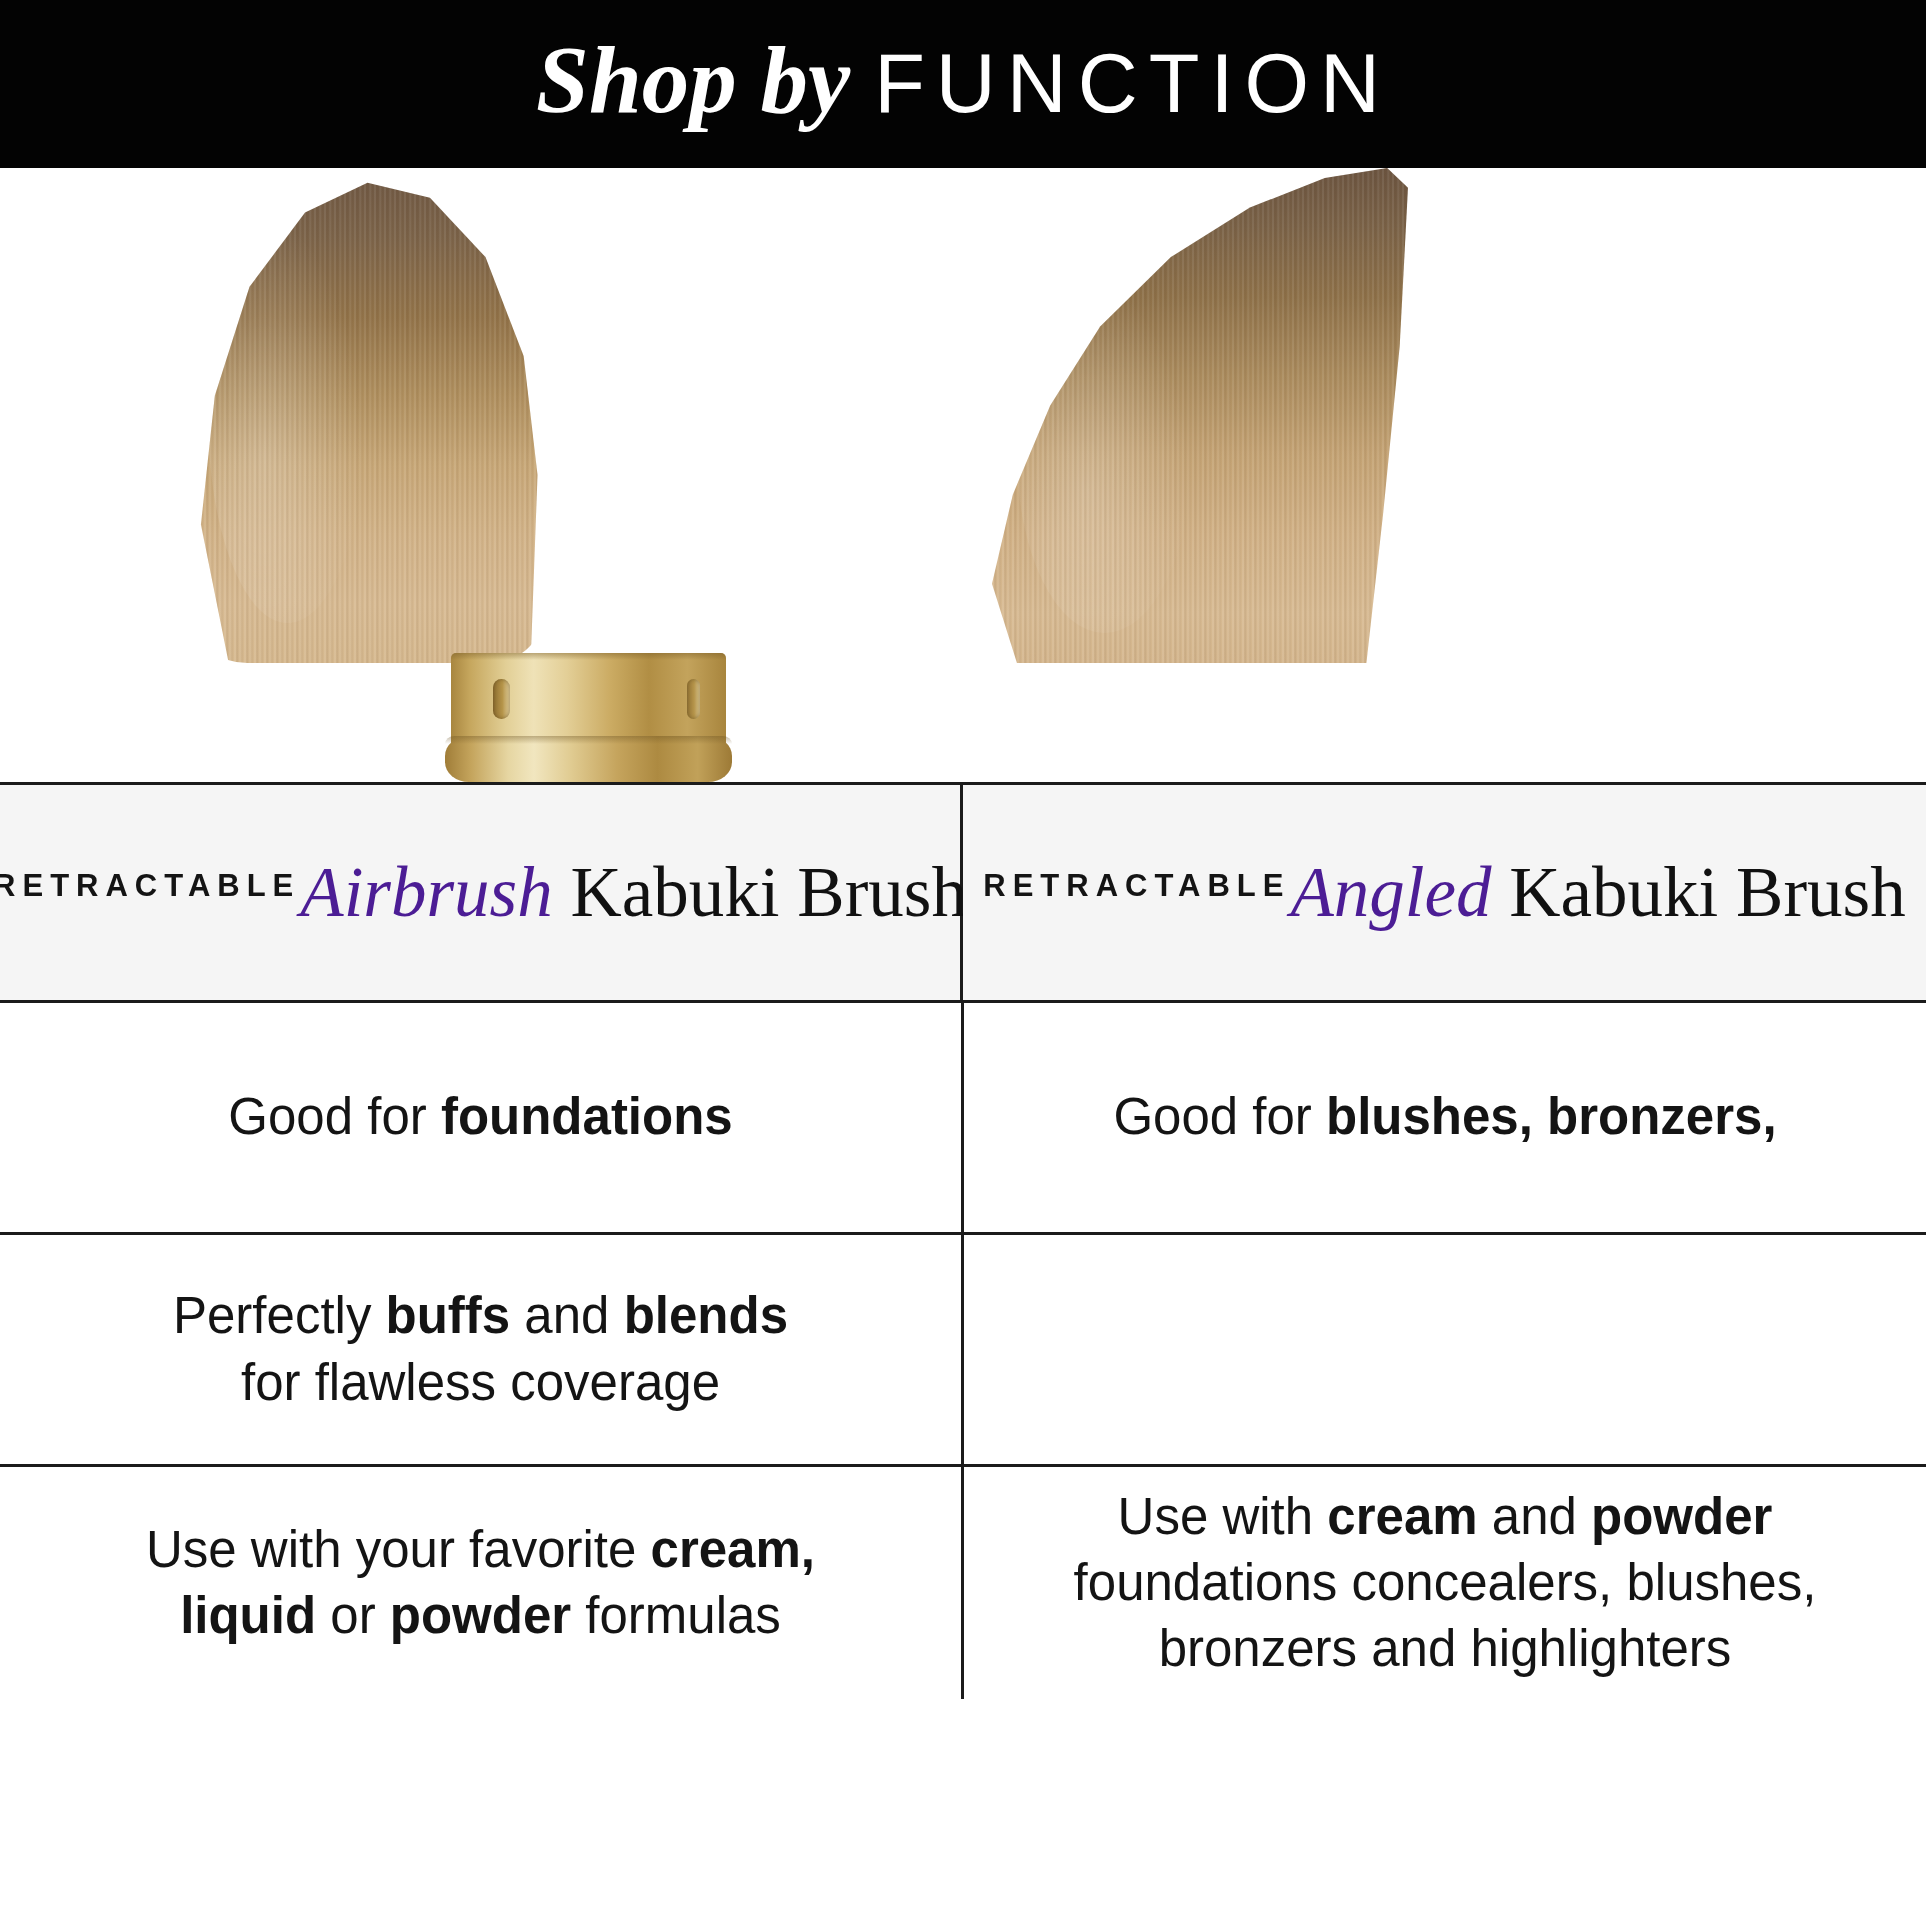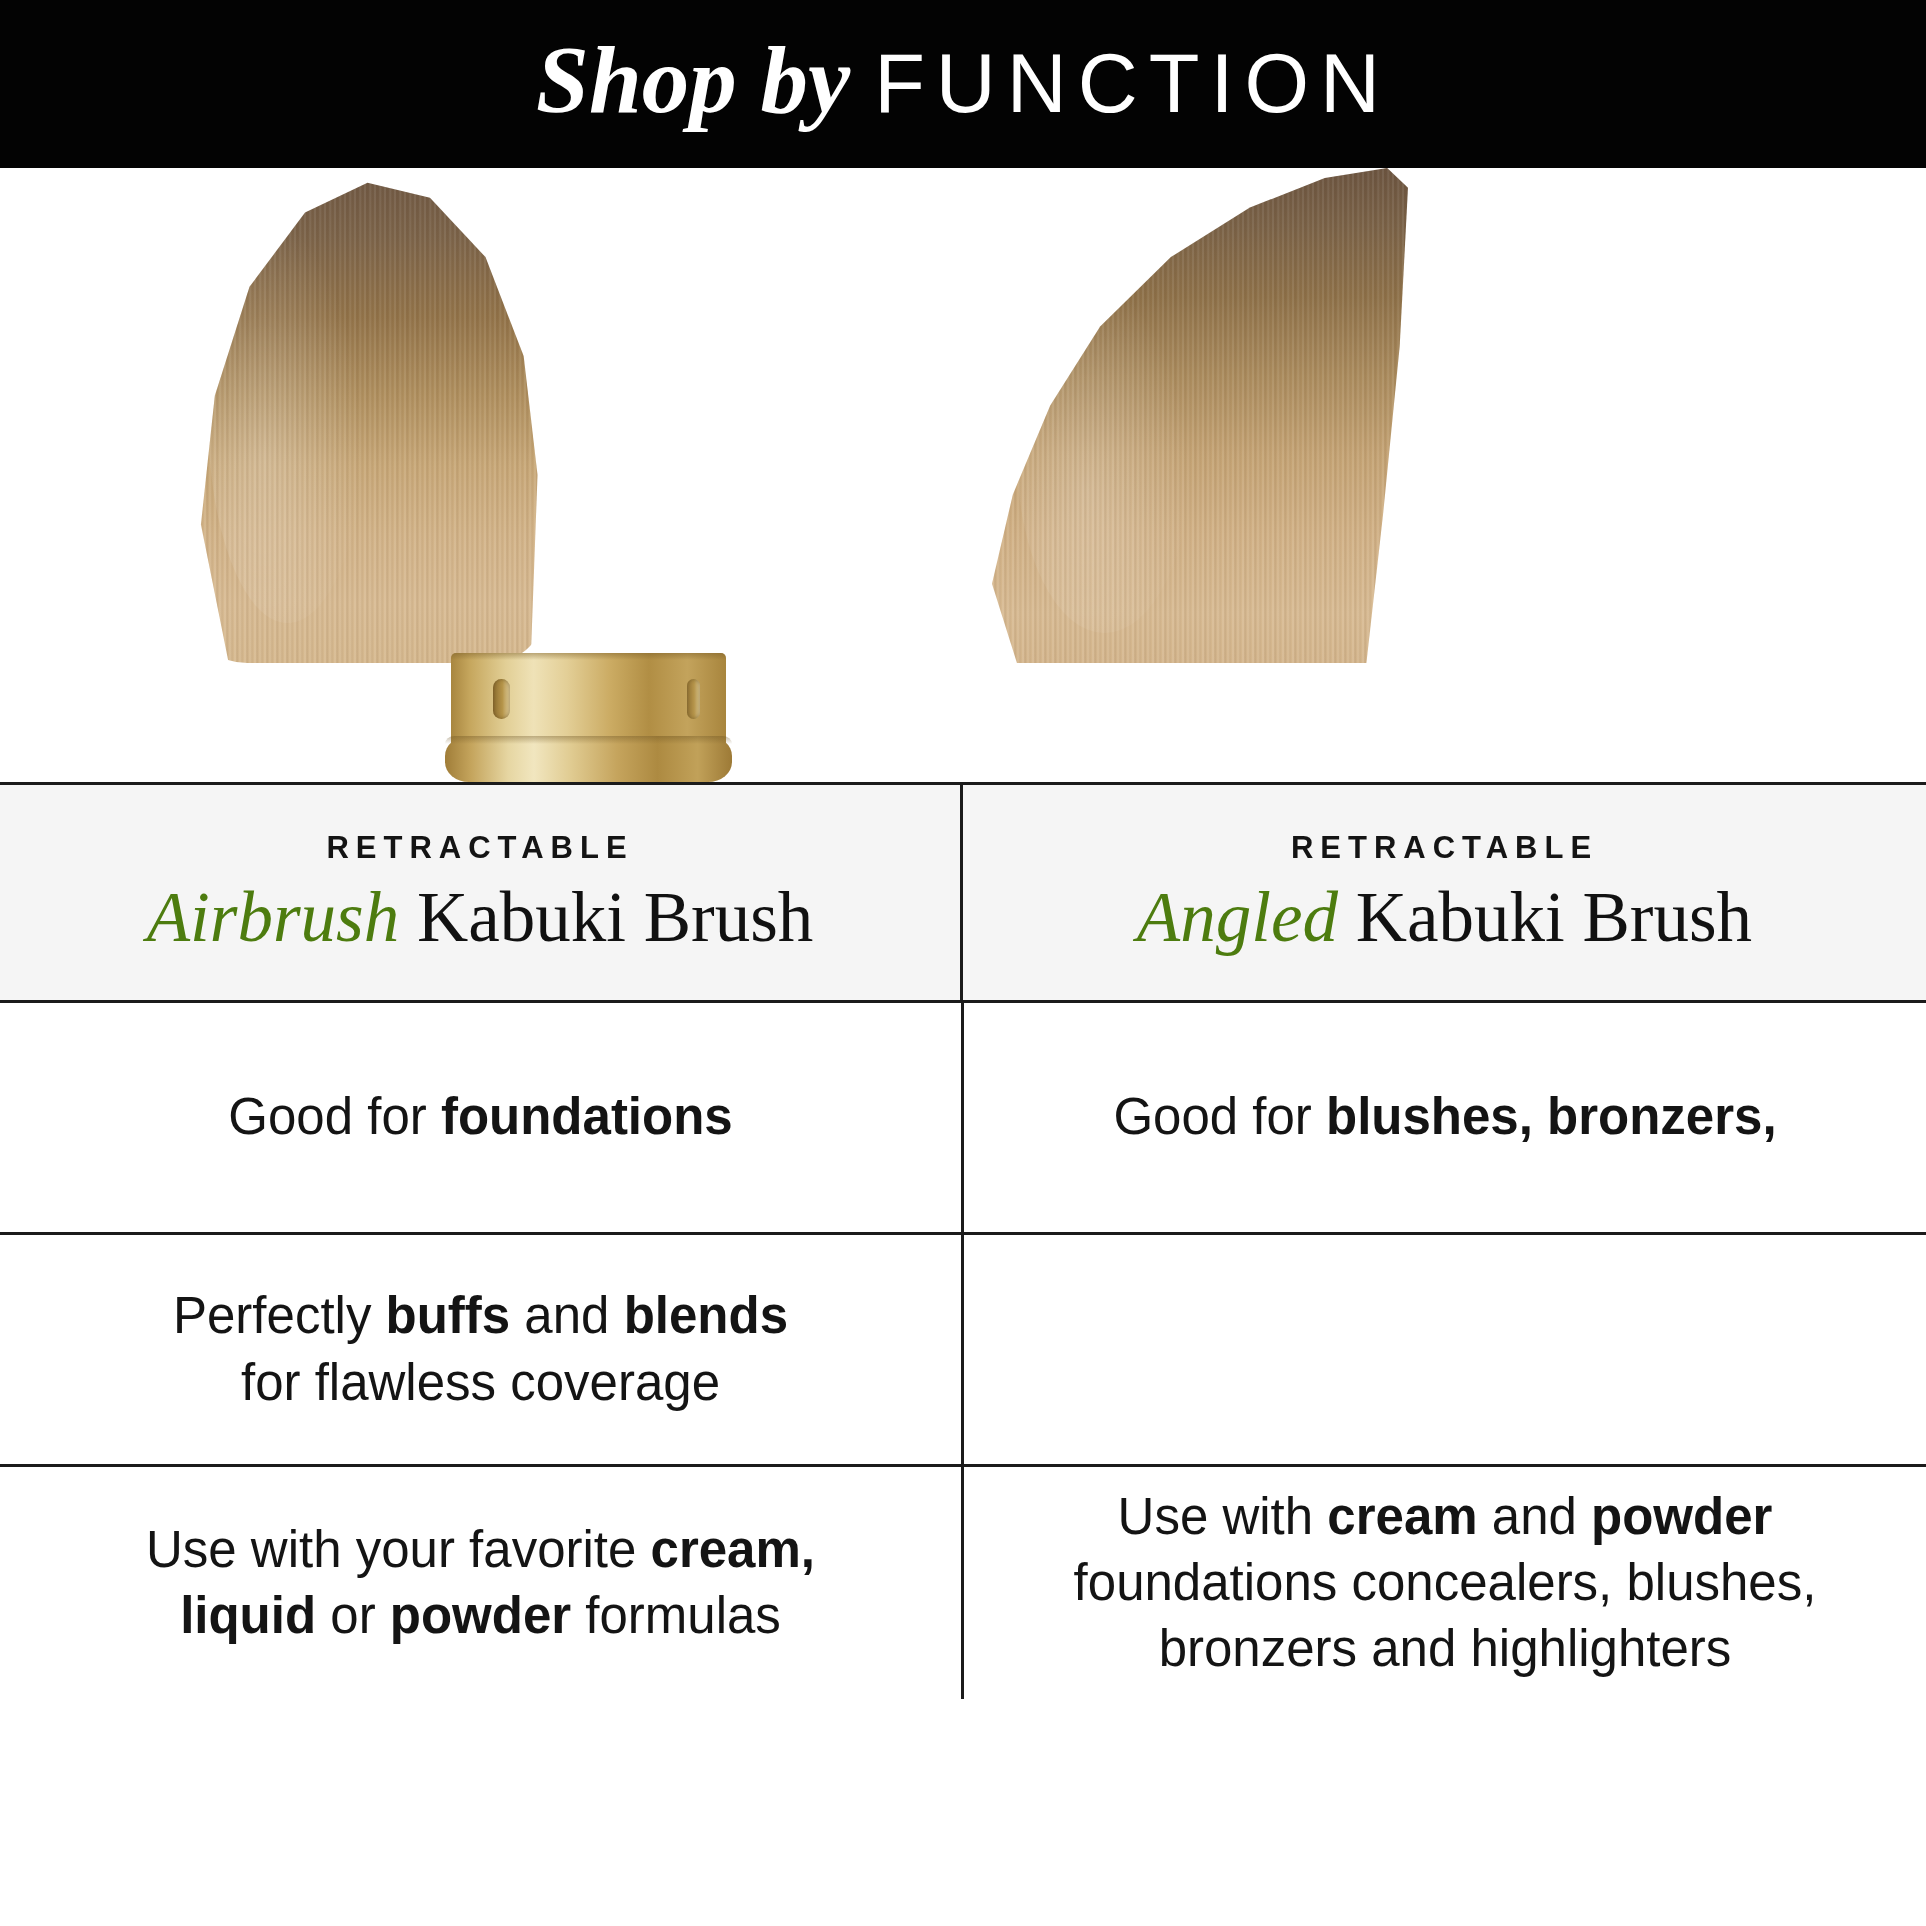--- a/index.html
+++ b/index.html
@@ -254,21 +254,21 @@
     width: 1927px;
     box-sizing: border-box;
     border-bottom: 3px solid #1b1b1b;
   }
   .trow:last-child { border-bottom: none; }
 
   .tcell {
     width: 963px;
     box-sizing: border-box;
     display: flex;
-    flex-direction: column;
+    flex-direction: row;
     align-items: center;
     justify-content: center;
     text-align: center;
     padding: 0 55px;
   }
   .tcell.left-cell { border-right: 3px solid #1b1b1b; }
 
   
   .title-row { background: #f5f5f5; height: 218px; }
   .title-row .tcell { background: #f5f5f5; }
@@ -282,21 +282,21 @@
   }
   .product-name {
     font-family: "Liberation Serif", serif;
     font-size: 71px;
     line-height: 1.06;
     color: #111111;
     white-space: nowrap;
   }
   .product-name .accent {
     font-style: italic;
-    color: #4d7c0f;
+    color: #4c1d95;
   }
 
   
   .feat-row { height: 232px; justify-content: center; }
   .feat-text {
     font-family: "Liberation Sans", sans-serif;
     font-size: 51px;
     line-height: 1.30;
     color: #141414;
     font-weight: 400;

